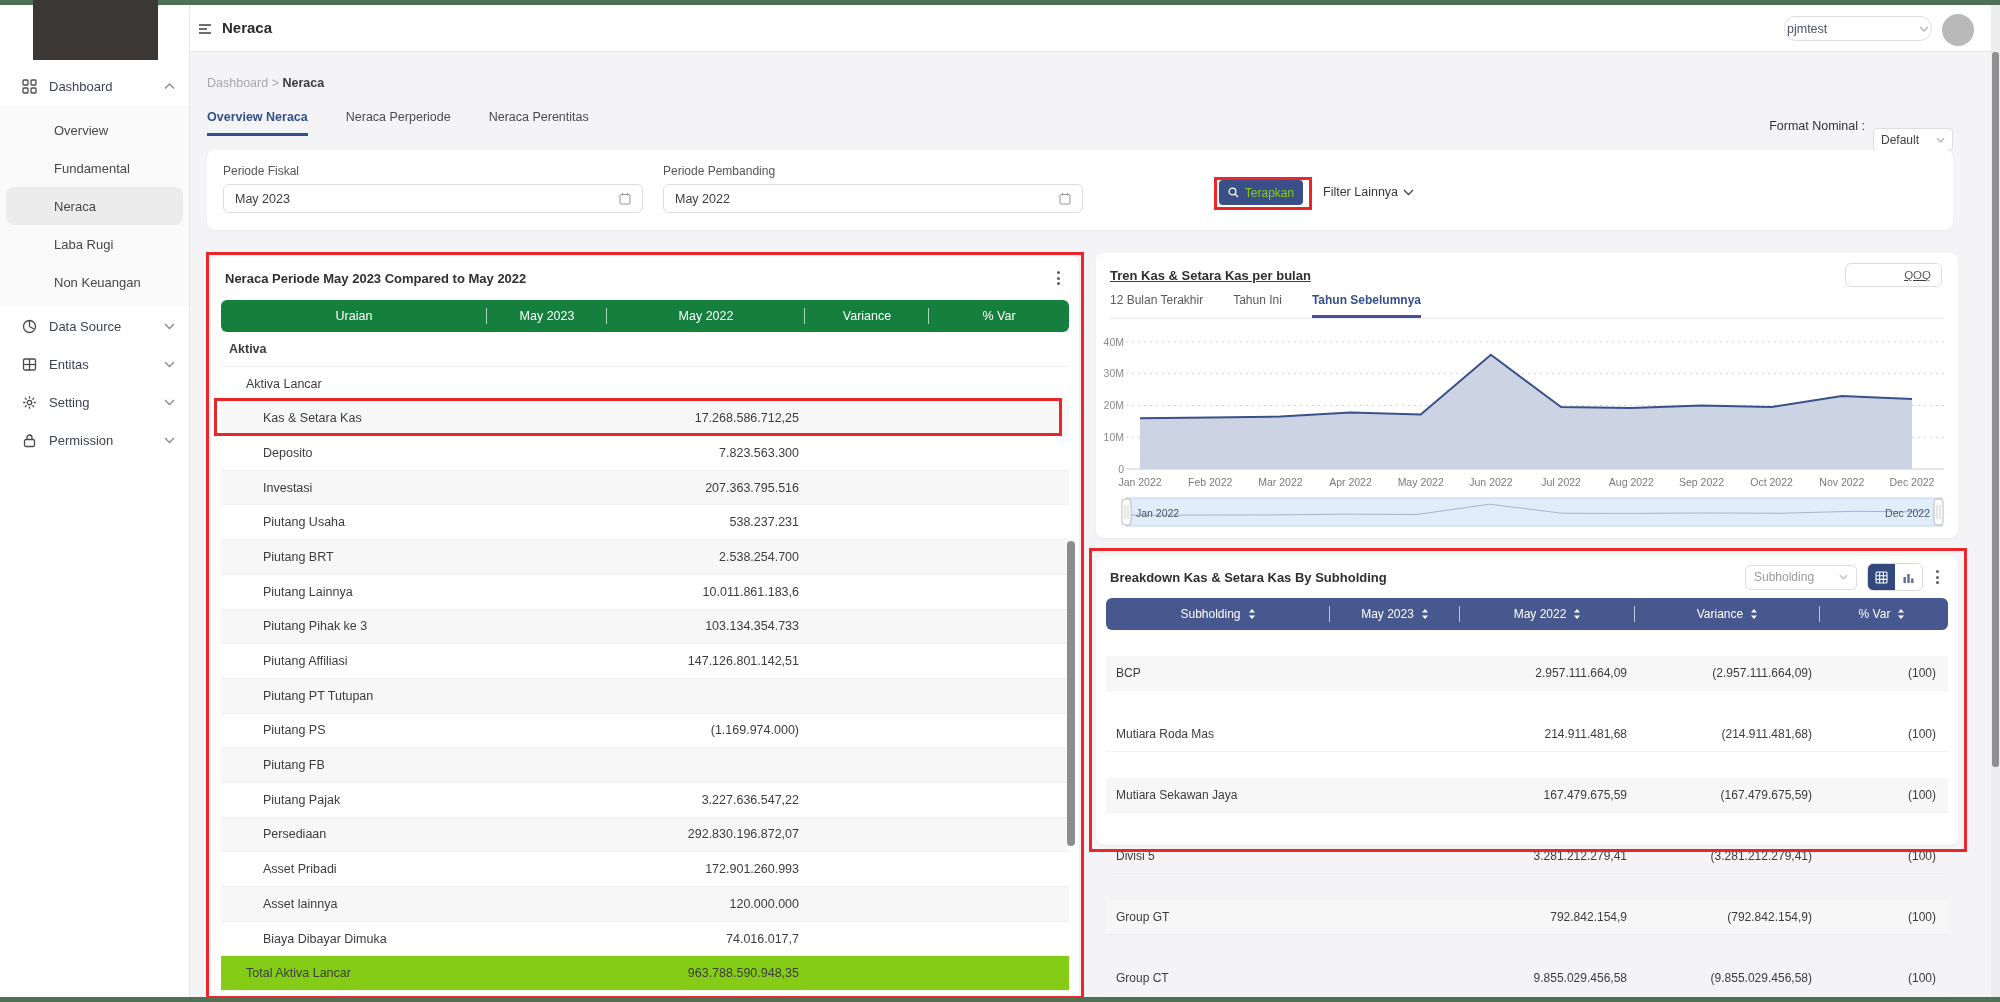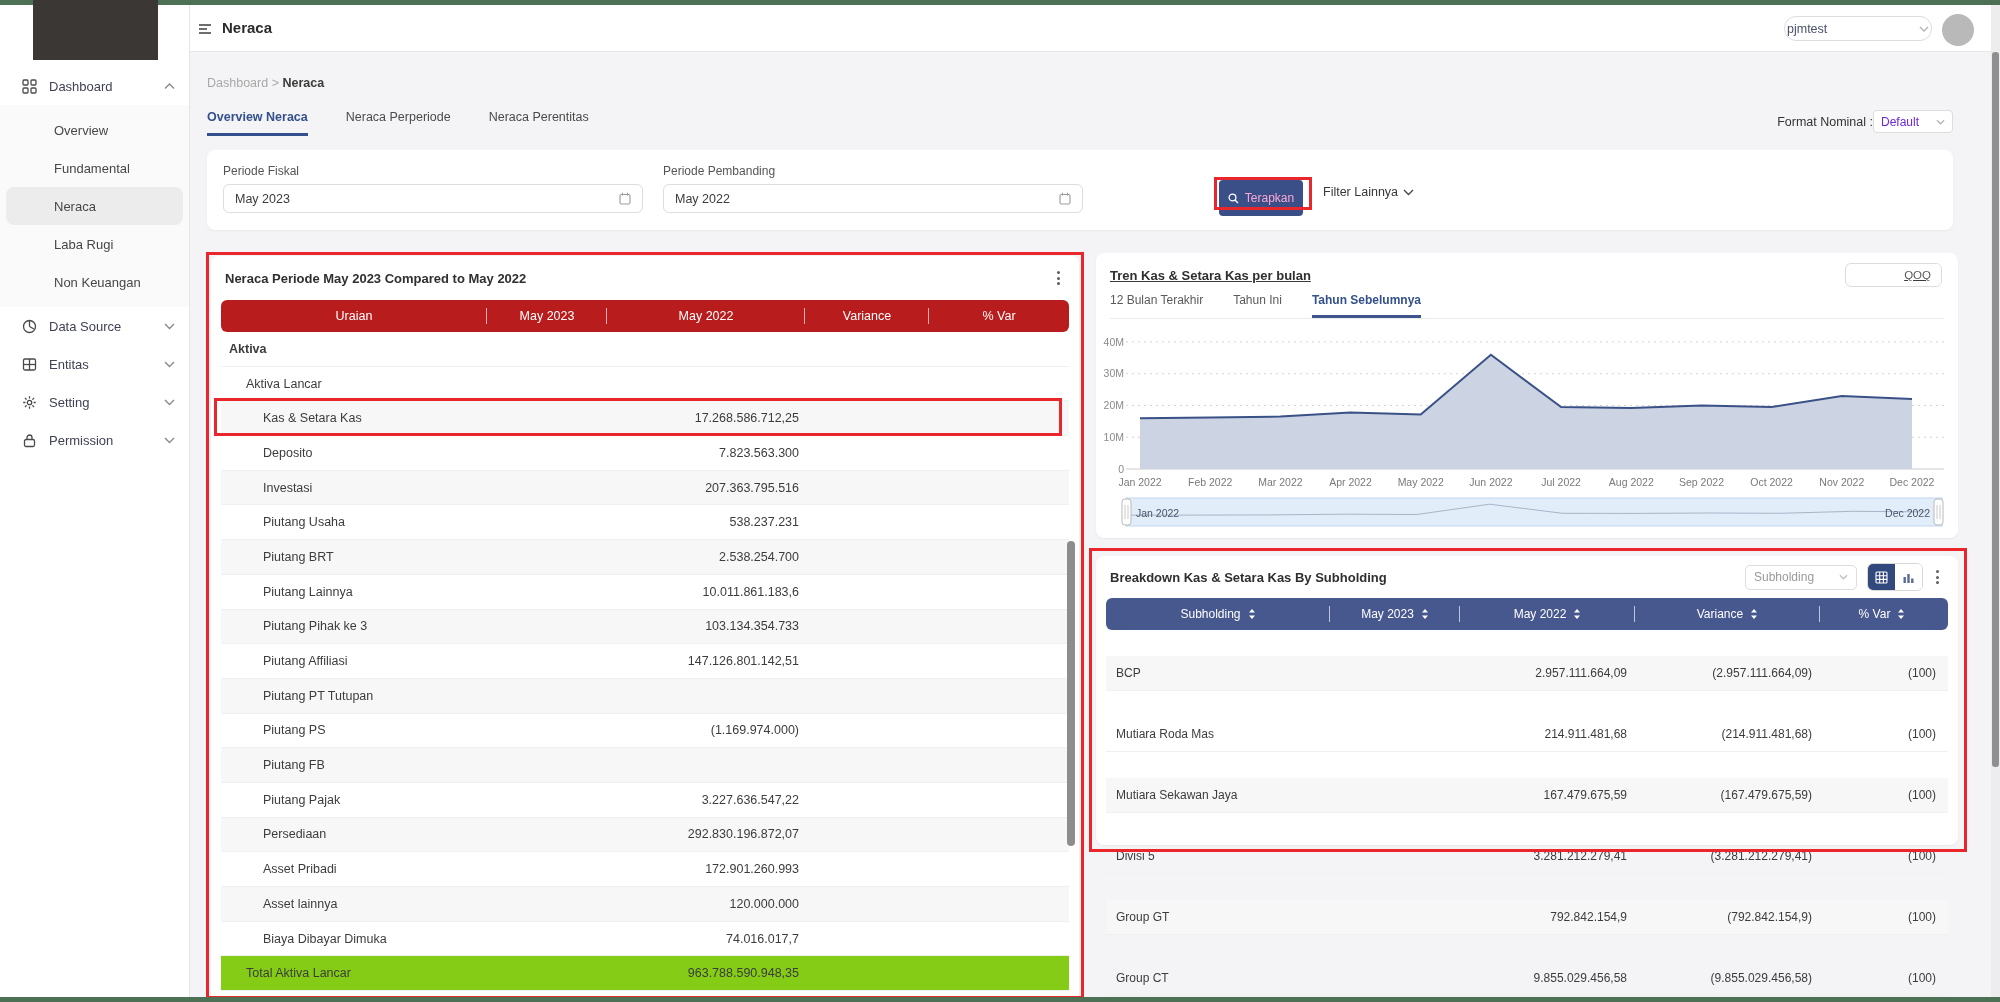--- a/index.html
+++ b/index.html
@@ -25,39 +25,39 @@
   .submenu { background:#fafafa; padding:6px 0; }
   .sub-item { height:38px; display:flex; align-items:center; padding-left:48px; font-size:13px; color:#474747; margin:0 6px; border-radius:8px; cursor:pointer; }
   .sub-item.active { background:#ececec; }
 
   
   #breadcrumb { position:absolute; left:207px; top:76px; font-size:12.5px; color:#a8a8a8; }
   #breadcrumb .cur { color:#3b3b3b; font-weight:bold; }
   #page-tabs { position:absolute; left:207px; top:110px; display:flex; gap:38px; font-size:12.5px; }
   .page-tab { padding-bottom:9px; color:#4a4a4a; cursor:pointer; }
   .page-tab.active { color:#33508c; font-weight:bold; border-bottom:3px solid #33508c; }
-  #format-nominal { position:absolute; right:47px; top:110px; display:flex; align-items:center; font-size:12.5px; color:#333; }
-  #format-select { width:80px; height:23px; border:1px solid #ddd; border-radius:4px; background:#fff; display:flex; align-items:center; justify-content:space-between; padding:0 7px; font-size:12px; color:#6d28d9; }
+  #format-nominal { position:absolute; right:47px; top:100px; display:flex; align-items:center; gap:8px; font-size:12.5px; color:#333; }
+  #format-select { width:80px; height:23px; border:1px solid #ddd; border-radius:4px; background:#fff; display:flex; align-items:center; justify-content:space-between; padding:0 7px; font-size:12px; color:#404040;margin-top:28px; }
 
   .card { position:absolute; background:#fff; border-radius:8px; box-shadow:0 1px 2px rgba(0,0,0,.05); }
 
   
   #filter-card { left:207px; top:150px; width:1746px; height:80px; }
   .fld-label { position:absolute; top:14px; font-size:12px; color:#555; }
   .date-input { position:absolute; top:34px; width:420px; height:29px; border:1px solid #ddd; border-radius:6px; background:#fff; display:flex; align-items:center; justify-content:space-between; padding:0 11px; font-size:12.5px; color:#3c3c3c; }
-  #apply-btn { position:absolute; left:1012px; top:30px; width:84px; height:36px; background:#3a4f88; color:#f9a8d4; border:none; border-radius:4px; font-size:12px; display:flex; align-items:center; justify-content:center; gap:6px; cursor:pointer; font-family:inherit; }
+  #apply-btn { position:absolute; left:1012px; top:30px; width:84px; height:25px; background:#3a4f88; color:#84cc16; border:none; border-radius:4px; font-size:12px; display:flex; align-items:center; justify-content:center; gap:6px; cursor:pointer; font-family:inherit; }
   #more-filters { position:absolute; left:1116px; top:35px; font-size:12.5px; color:#383838; display:flex; align-items:center; gap:5px; cursor:pointer; }
 
   
   #left-card { left:211px; top:256px; width:868px; height:741px; overflow:hidden; border-radius:8px 8px 0 0; }
   .card-head { display:flex; align-items:center; justify-content:space-between; padding:0 16px 0 14px; }
   #left-card .card-head { height:44px; }
   .card-title { font-size:13px; font-weight:bold; color:#2f2f2f; }
   .ltable { margin:0 10px; }
-  .lhead { display:grid; grid-template-columns:266px 120px 198px 124px 140px; background:#b91c1c; border-radius:6px; height:32px; position:relative; }
+  .lhead { display:grid; grid-template-columns:266px 120px 198px 124px 140px; background:#15803d; border-radius:6px; height:32px; position:relative; }
   .lhead .hc { color:#fff; font-size:12.5px; display:flex; align-items:center; justify-content:center; position:relative; }
   .hsep { position:absolute; right:0; top:8px; height:16px; width:1px; background:rgba(255,255,255,.65); }
   .lrow { display:grid; grid-template-columns:266px 120px 198px 124px 140px; height:34.7px; align-items:center; font-size:12.5px; border-bottom:1px solid #f0f0f0; }
   .lrow.shade { background:#f7f7f8; }
   .lrow.total { background:#84cc16; }
   .lrow .c-label { padding-left:8px; }
   .lrow .num { text-align:right; padding-right:6px; }
   #left-scroll-thumb { position:absolute; right:4px; top:285px; width:8px; height:305px; background:#8d8d8d; border-radius:4px; }
 
   

